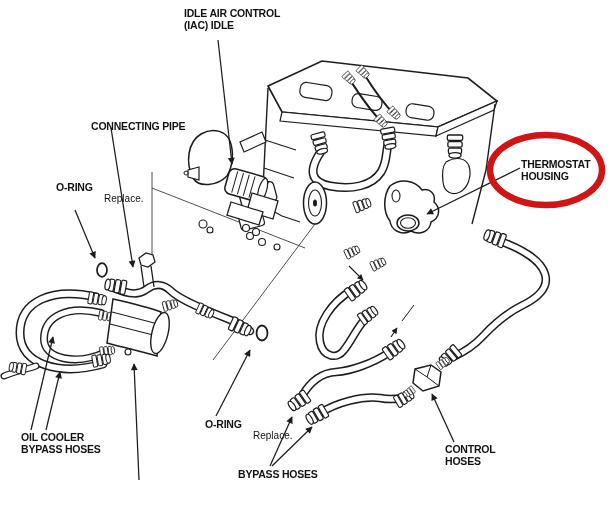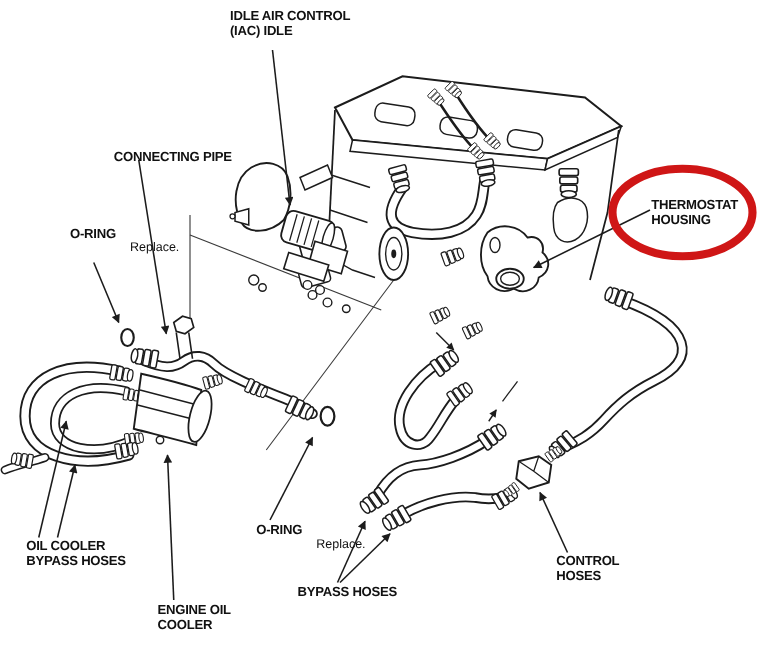--- a/index.html
+++ b/index.html
@@ -213,24 +213,20 @@
   <span class="sub">Replace.</span>
 </div>
 <div class="label" style="left:521px;top:158px">
   <span>THERMOSTAT</span>
   <span>HOUSING</span>
 </div>
 <div class="label" style="left:21px;top:431px">
   <span>OIL COOLER</span>
   <span>BYPASS HOSES</span>
 </div>
-<div class="label" style="left:126px;top:482px">
-  <span>ENGINE OIL</span>
-  <span>COOLER</span>
-</div>
 <div class="label" style="left:205px;top:418px">
   <span>O-RING</span>
   <span class="sub">Replace.</span>
 </div>
 <div class="label" style="left:238px;top:468px">
   <span>BYPASS HOSES</span>
 </div>
 <div class="label" style="left:445px;top:443px">
   <span>CONTROL</span>
   <span>HOSES</span>

